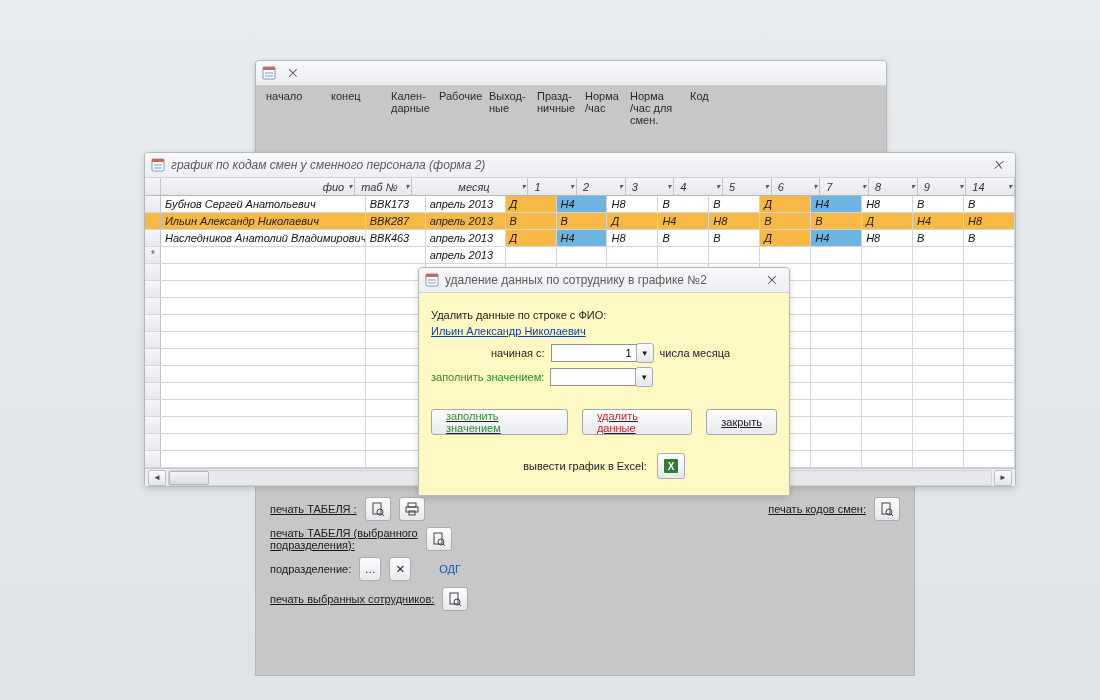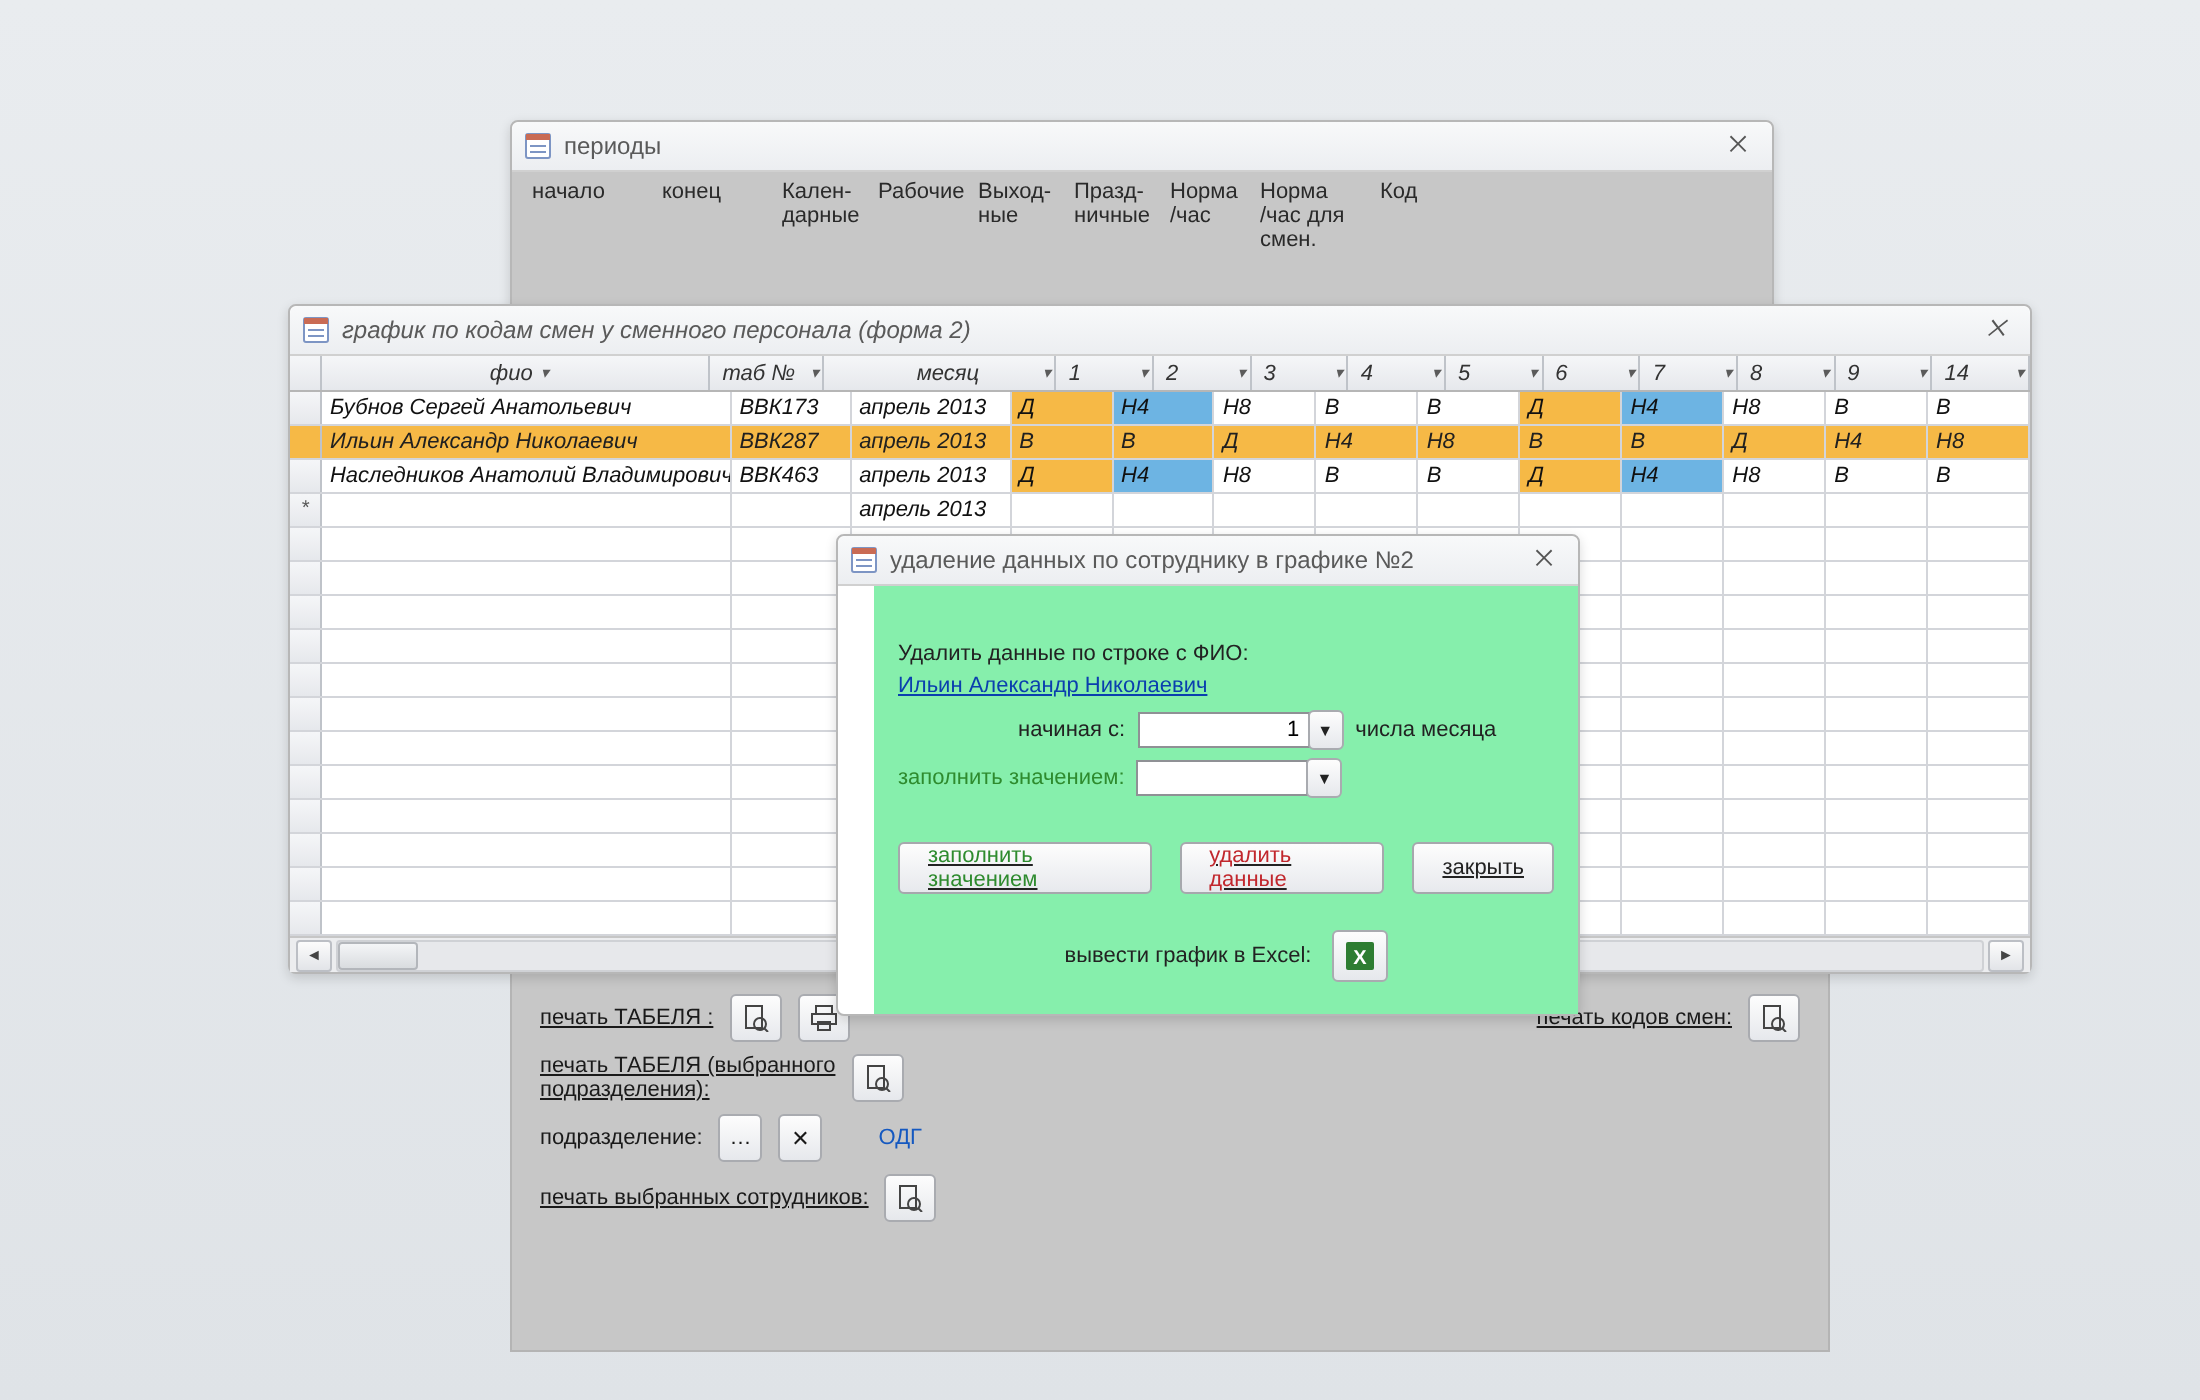--- a/index.html
+++ b/index.html
@@ -48,21 +48,21 @@
   .bprow { display:flex; align-items:center; gap:8px; margin:6px 0;}
   .ulabel { text-decoration:underline; color:#1a1a1a; font-size:11px; }
   .sqbtn { width:24px; height:22px; background:linear-gradient(#fdfdfd,#e6e8ec); border:1px solid #a9abb0; border-radius:3px; display:inline-flex; align-items:center; justify-content:center; }
   .bp-right { position:absolute; right:18px; top:6px; display:flex; flex-direction:column; gap:8px; }
   .widebtn { width:140px; height:24px; background:linear-gradient(#fdfdfd,#e7e9ed); border:1px solid #a6a8ad; border-radius:3px; display:flex; align-items:center; justify-content:center; font-size:11px;}
   .widebtn.active { border:1px solid #2a7de1; color:#0b57c3; box-shadow:0 0 0 1px rgba(42,125,225,.35) inset;}
   .pill { width:140px; height:36px; }
   .bp-odg { color:#1458c0; font-size:11px; margin-left:20px;}
 
   
-  .dialog-body { background:#86efac; padding:24px 12px 16px 12px; color:#222;margin-left:18px; }
+  .dialog-body { background:#fef9c3; padding:12px 12px 16px 12px; color:#222; }
   .dlg-line { margin:4px 0; font-size:11px; }
   .link { color:#0a3fae; text-decoration:underline; }
   .form-row { display:flex; align-items:center; gap:6px; margin:4px 0; }
   .greenlbl { color:#2e8b2e; }
   .combo { display:inline-flex; align-items:center; }
   .combo input { width:76px; height:16px; border:1px solid #8f9195; font-size:11px; padding:0 4px; background:#fff;}
   .combo .dd { width:16px; height:18px; margin-left:-1px;}
   .btnrow { display:flex; gap:14px; margin-top:22px;text-decoration:underline; }
   .dlgbtn { height:24px; padding:0 14px; background:linear-gradient(#fdfdfd,#e7e9ed); border:1px solid #a6a8ad; border-radius:3px; display:flex; align-items:center; justify-content:center; font-size:11px;}
   .dlgbtn.green { color:#2e8b2e;}
@@ -133,21 +133,20 @@
 <div class="window" style="left:255px; top:60px; width:630px;">
   <div class="title-bar">
     <span class="form-icon">
       <svg width="14" height="14">
           <rect x="1" y="1" width="12" height="12" rx="1" fill="#fff" stroke="#7d95c4"></rect>
           <rect x="1" y="1" width="12" height="3" fill="#c96b54"></rect>
           <line x1="3" y1="7" x2="11" y2="7" stroke="#7d95c4"></line>
           <line x1="3" y1="10" x2="11" y2="10" stroke="#7d95c4"></line>
         </svg>
     </span>
-    <span class="title-text">периоды</span>
     <span class="close-x">⨉</span>
   </div>
   <div class="periods-body">
     <div class="periods-head" id="per-headers">
         <span style="width: 65px;">начало</span>
         <span style="width: 60px;">конец</span>
         <span style="width: 48px;">Кален-
 дарные</span>
         <span style="width: 50px;">Рабочие</span>
         <span style="width: 48px;">Выход-
@@ -173,21 +172,21 @@
           <line x1="3" y1="7" x2="11" y2="7" stroke="#7d95c4"></line>
           <line x1="3" y1="10" x2="11" y2="10" stroke="#7d95c4"></line>
         </svg>
     </span>
     <span class="title-text">график по кодам смен у сменного персонала (форма 2)</span>
     <span class="close-x">⨉</span>
   </div>
   <div class="grid-body">
     <div class="col-headers" id="col-headers">
         <div class="rowmark-col"></div>
-        <div class="ch" style="width: 205px; justify-content: center;">
+        <div class="ch" style="width: 205px; justify-content: flex-end;">
           <span>фио</span>
           <span class="drop">▾</span>
         </div>
         <div class="ch" style="width: 60px;">
           <span>таб №</span>
           <span class="drop">▾</span>
         </div>
         <div class="ch" style="width: 80px; margin-left: 40px;">
           <span>месяц</span>
           <span class="drop">▾</span>

